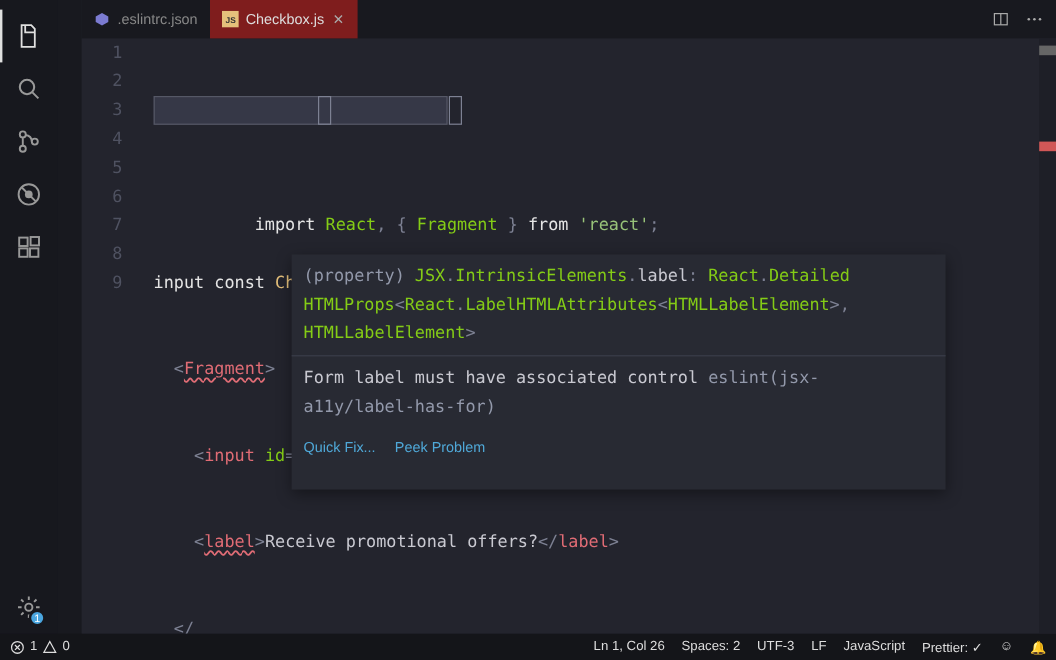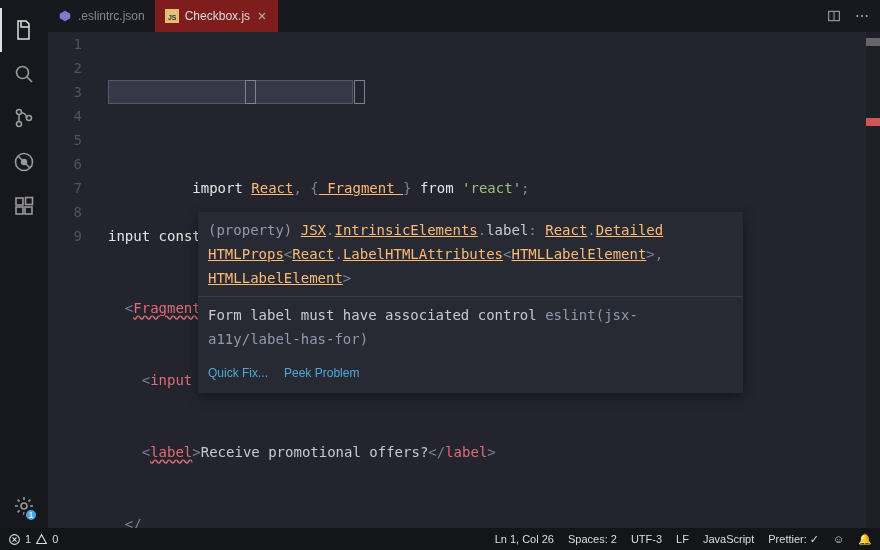--- a/index.html
+++ b/index.html
@@ -49,20 +49,21 @@
     justify-content: center;
   }
   
   .editor-panel {
     flex: 1;
     display: flex;
     flex-direction: column;
     min-width: 0;
     background: #23242d;
     position: relative;
+    margin-left: 20px;
   }
   .tab-bar {
     height: 32px;
     background: #18191f;
     display: flex;
     align-items: stretch;
   }
   .tab {
     display: flex;
     align-items: center;
@@ -114,48 +115,48 @@
     background: rgba(63,66,82,0.7);
     border: 1px solid #555866;
     top: 0; bottom: 0;
   }
   .bracket-box {
     position: absolute;
     border: 1px solid #7d8193;
     top: 0; bottom: 0;
   }
   .tok-kw { color: #e5e5e5; }
-  .tok-ty { color: #fdba74; text-decoration: underline; }
+  .tok-ty { color: #84cc16; }
   .tok-fn { color: #e5c07b; }
   .tok-str { color: #98c379; }
   .tok-pun { color: #7d8193; }
   .tok-red { color: #e06c75; }
   .tok-plain { color: #c9c9d1; }
   .wavy {
     text-decoration: underline wavy #e06c75;
     text-underline-offset: 2px;
   }
   
   .hover-widget {
     position: absolute;
-    left: 150px; top: 180px;
+    left: 175px; top: 180px;
     width: 545px;
     background: #282a33;
     box-shadow: 0 4px 12px rgba(0,0,0,.4);
     font-family: Menlo, monospace;
     font-size: 14px;
     line-height: 24px;
     color: #c9c9d1;
     z-index: 5;
   }
   .hover-section { padding: 6px 10px; }
   .hover-section + .hover-section { border-top: 1px solid #3b3e4a; }
   .hw-gray { color: #9399ab; }
   .hover-actions {
-    padding: 4px 10px 8px;
+    padding: 4px 10px 23px;
     font-family: "Segoe UI", Arial, sans-serif;
     font-size: 12px;
     display: flex;
     gap: 16px;
   }
   .hover-actions a { color: #4fa8d8; cursor: pointer; }
   
   .overview-ruler {
     position: absolute;
     right: 0; top: 0; bottom: 0;

